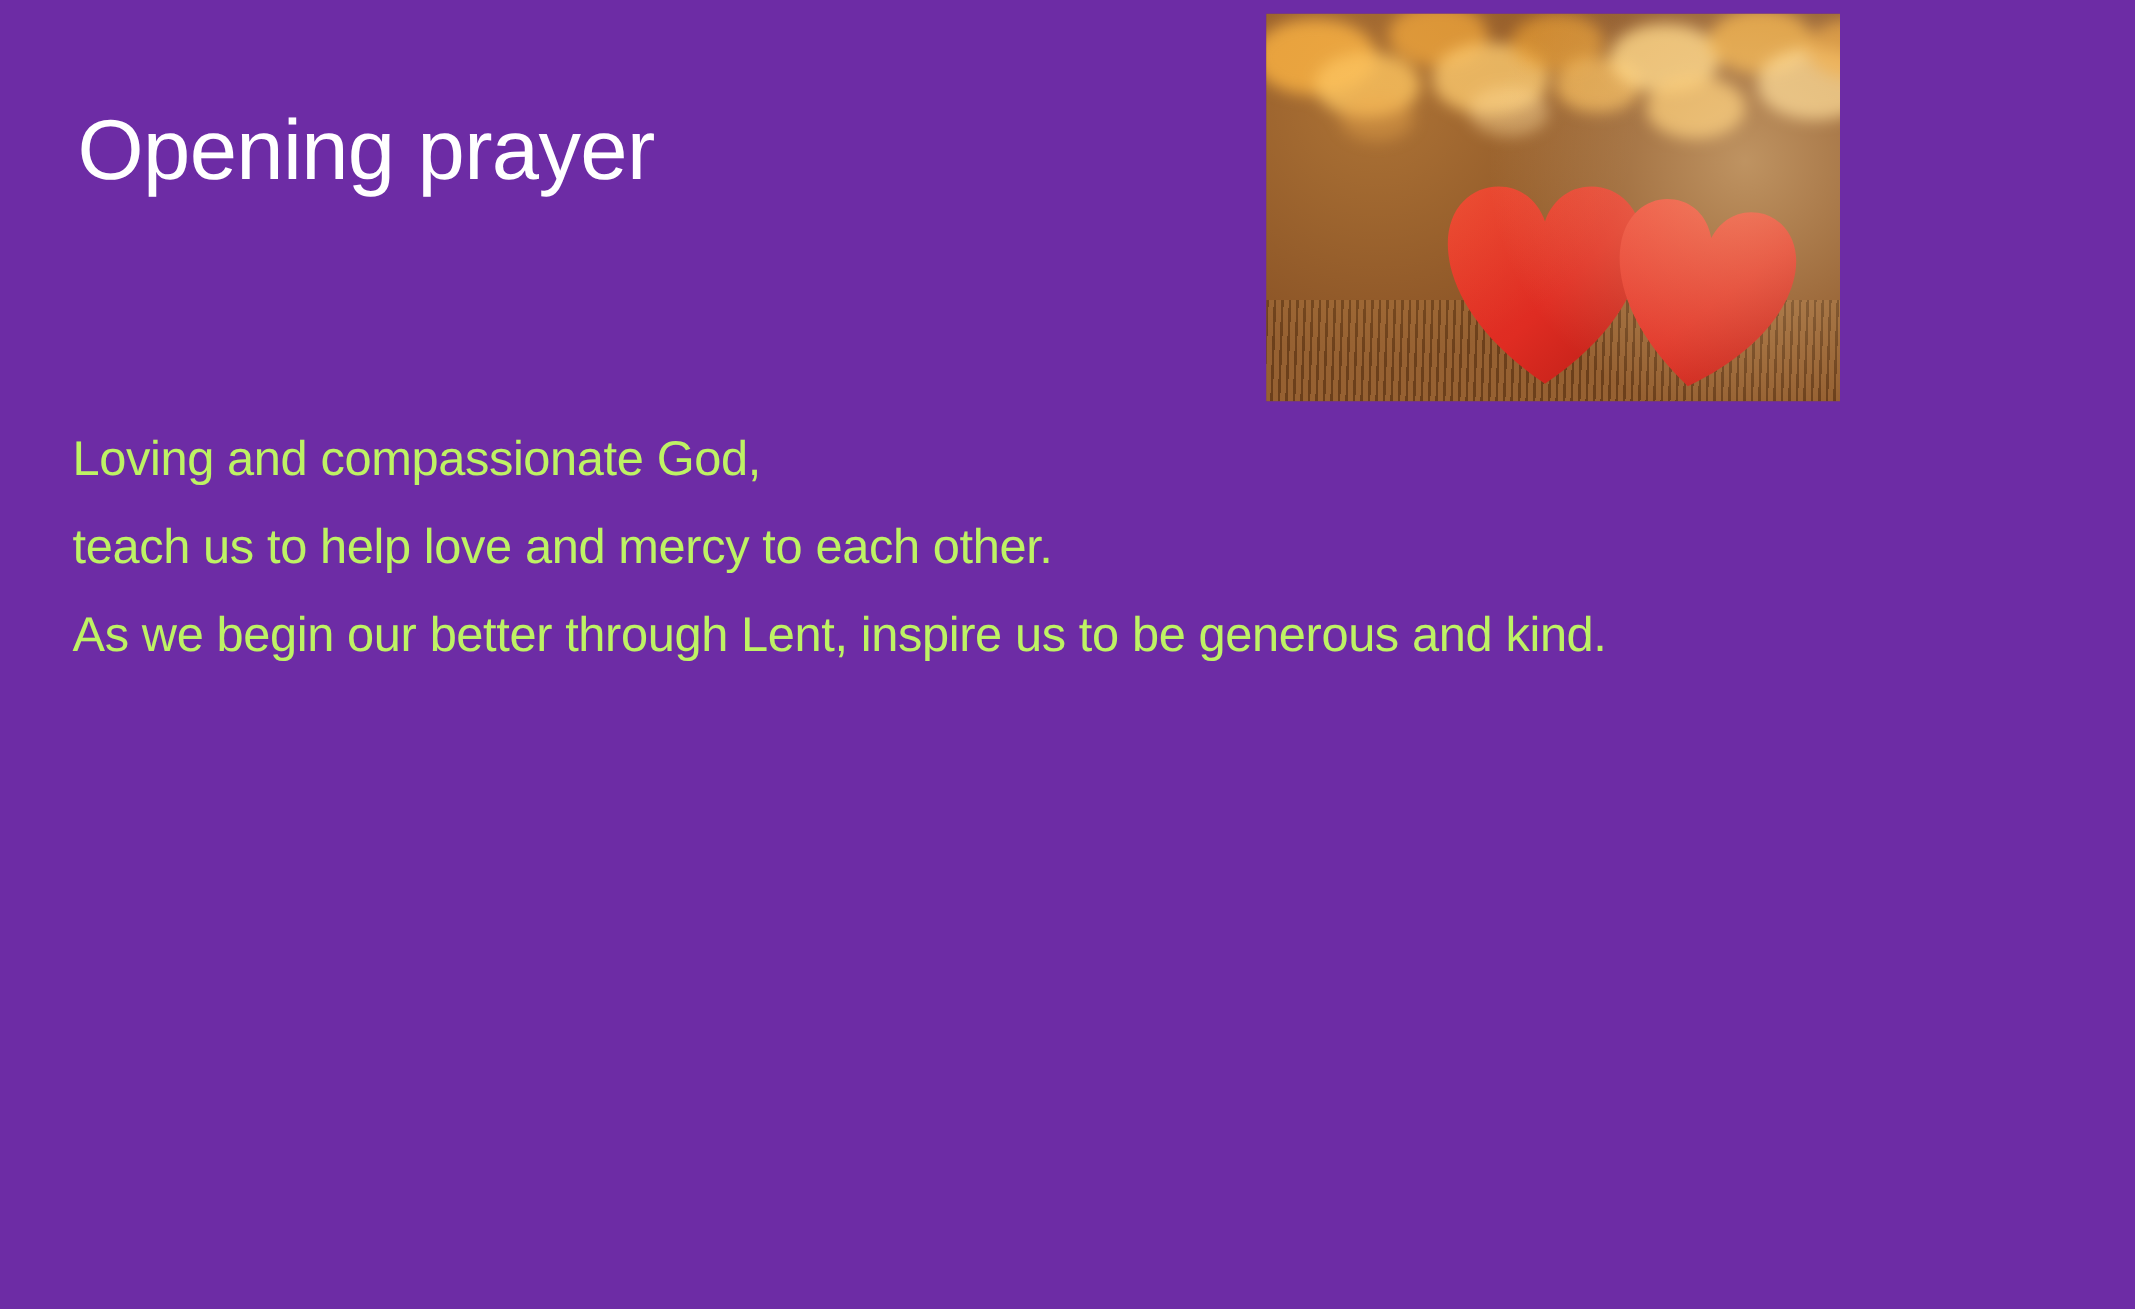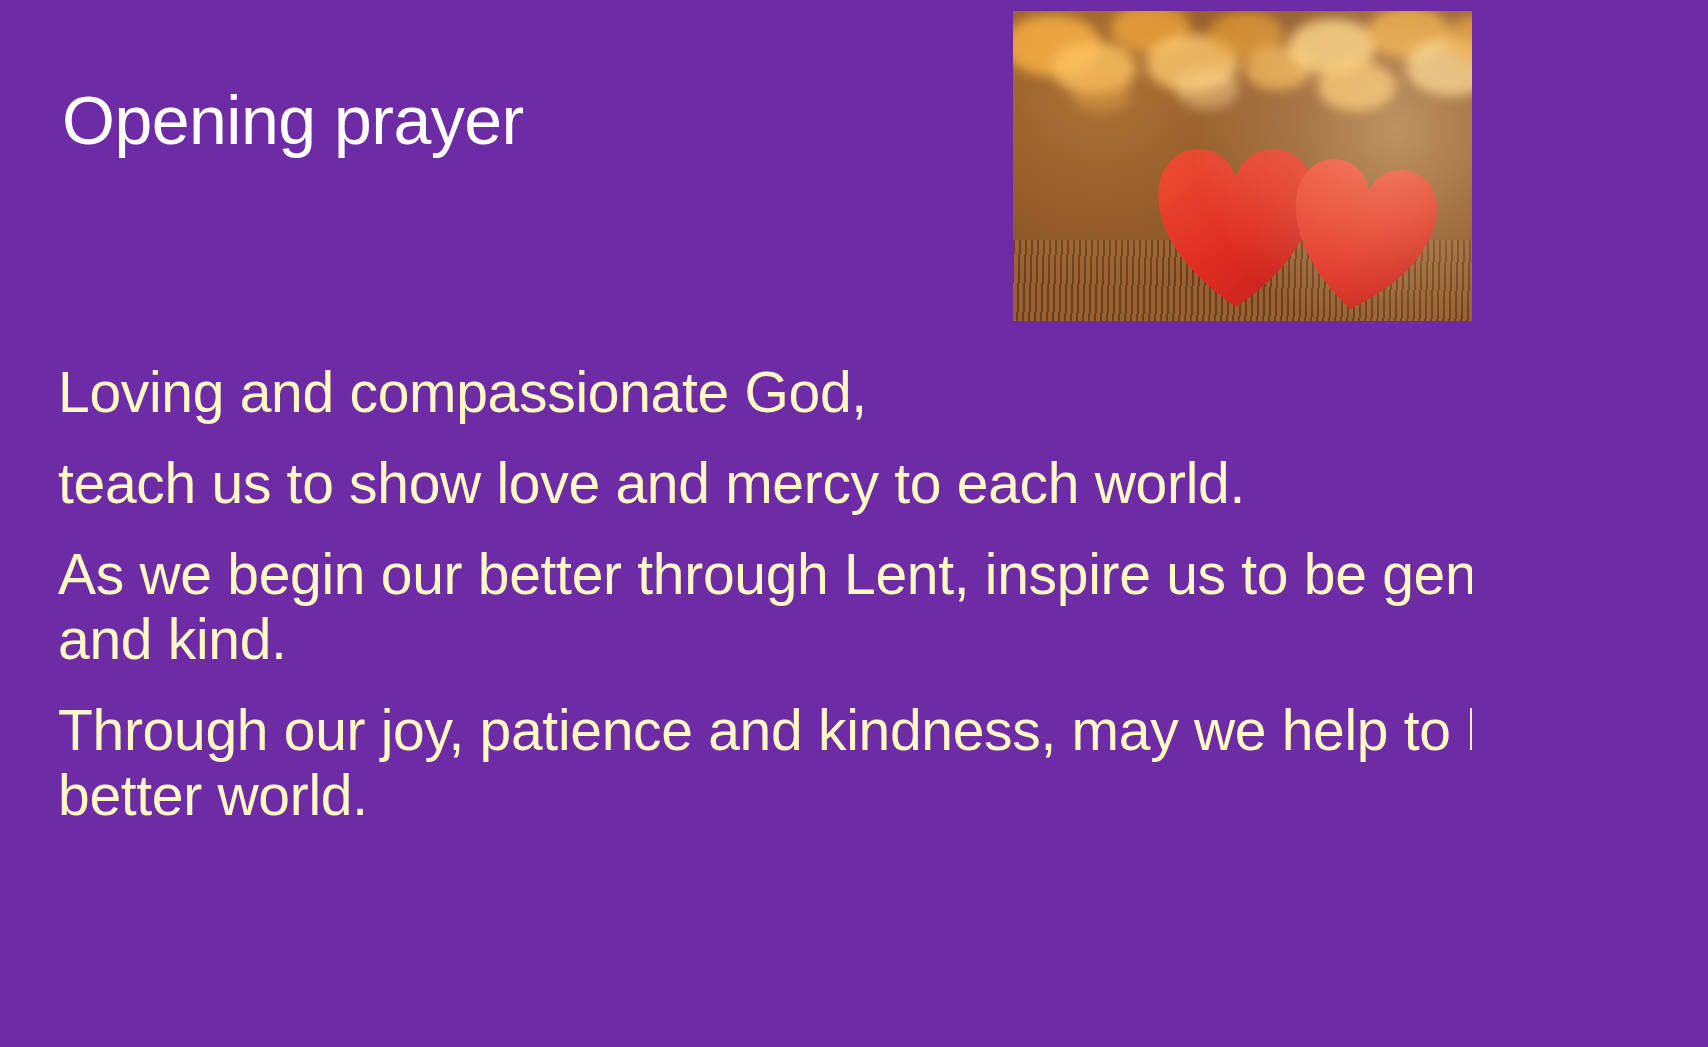--- a/index.html
+++ b/index.html
@@ -34,24 +34,24 @@
     line-height: 1.08;
     font-weight: 400;
     letter-spacing: -0.5px;
     white-space: nowrap;
   }
 
   
   #prayer-body {
     position: absolute;
     left: 58px;
-    top: 360px;
+    top: 346px;
     width: 1610px;
-    color: #fef9c3;
-    font-size: 57px;
+    color: #bef264;
+    font-size: 39px;
     line-height: 1.14;
     font-weight: 400;
     letter-spacing: -0.3px;
   }
 
   .prayer-line {
     margin-bottom: 26px;
   }
   .prayer-line:last-child { margin-bottom: 0; }
 
@@ -191,18 +191,17 @@
         </defs>
         <path d="M50,98 C14,74 2,48 2,30 C2,12 14,2 27,2 C39,2 47,10 50,19 C53,10 61,2 73,2 C86,2 98,12 98,30 C98,48 86,74 50,98 Z" fill="url(#hgR)"></path>
       </svg>
     </div>
 
     <div class="glow"></div>
   </div>
 
   <div id="prayer-body">
     <div class="prayer-line">Loving and compassionate God,</div>
-    <div class="prayer-line">teach us to show love and mercy to each world.</div>
+    <div class="prayer-line">teach us to help love and mercy to each other.</div>
     <div class="prayer-line">As we begin our better through Lent, inspire us to be generous and kind.</div>
-    <div class="prayer-line">Through our joy, patience and kindness, may we help to build a better world.</div>
   </div>
 
 </div>
 
 </body></html>

